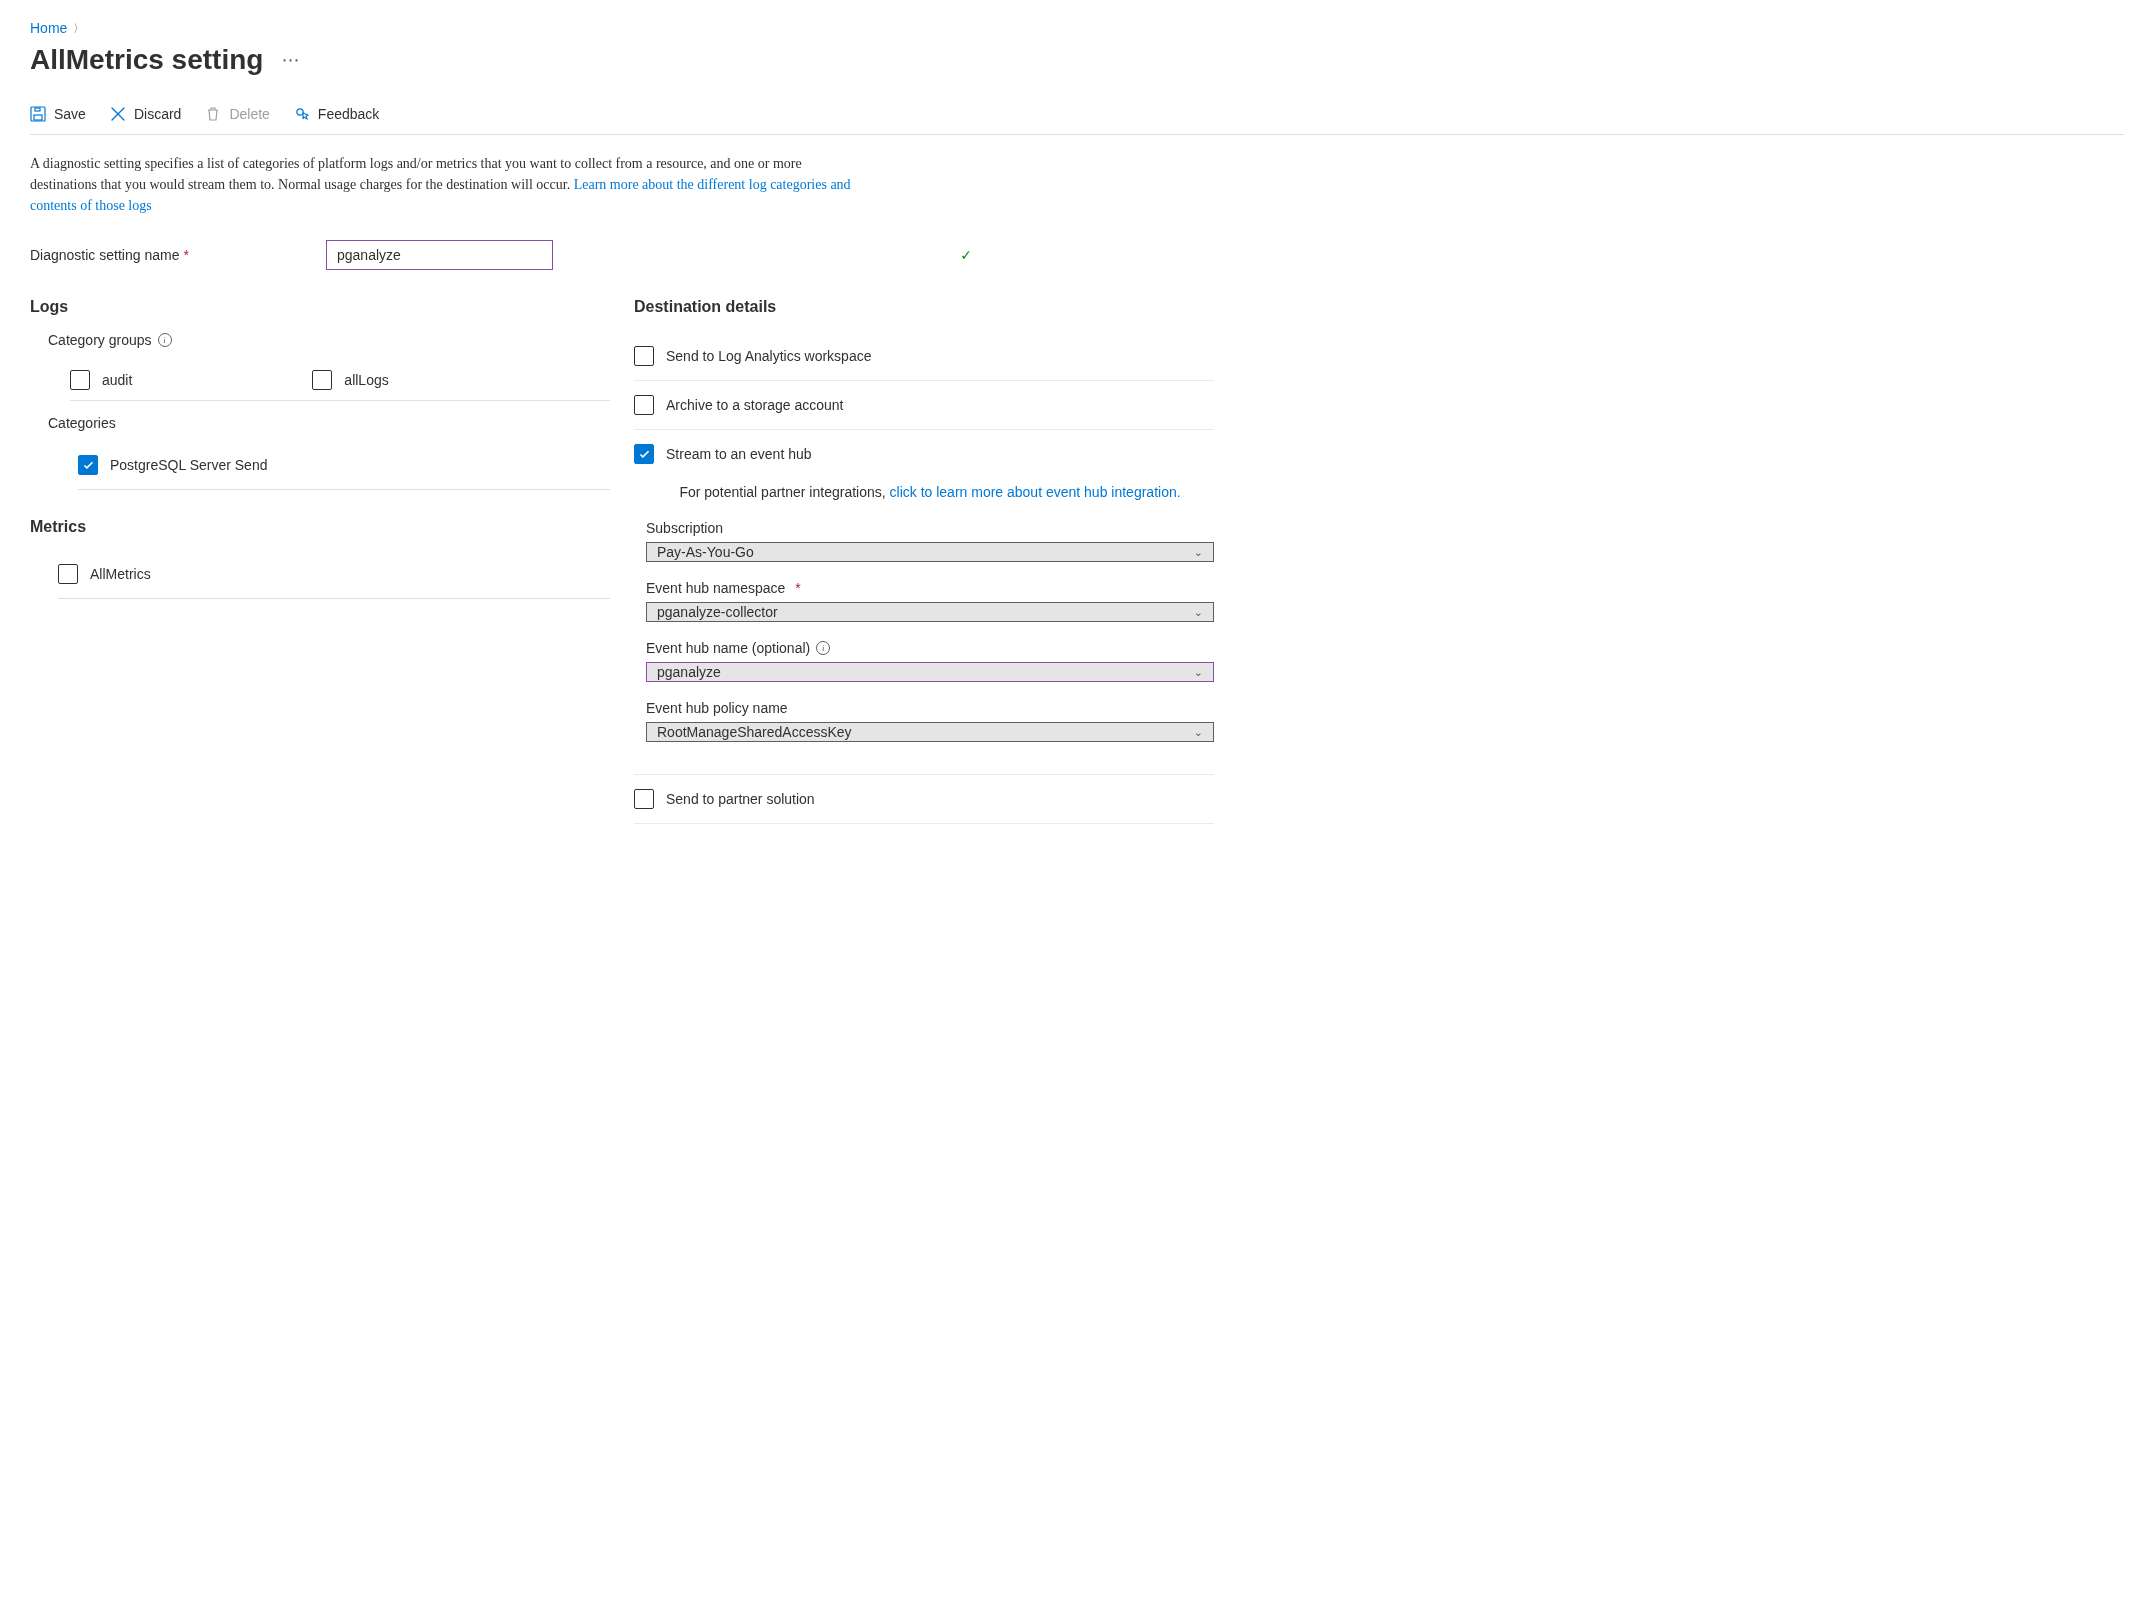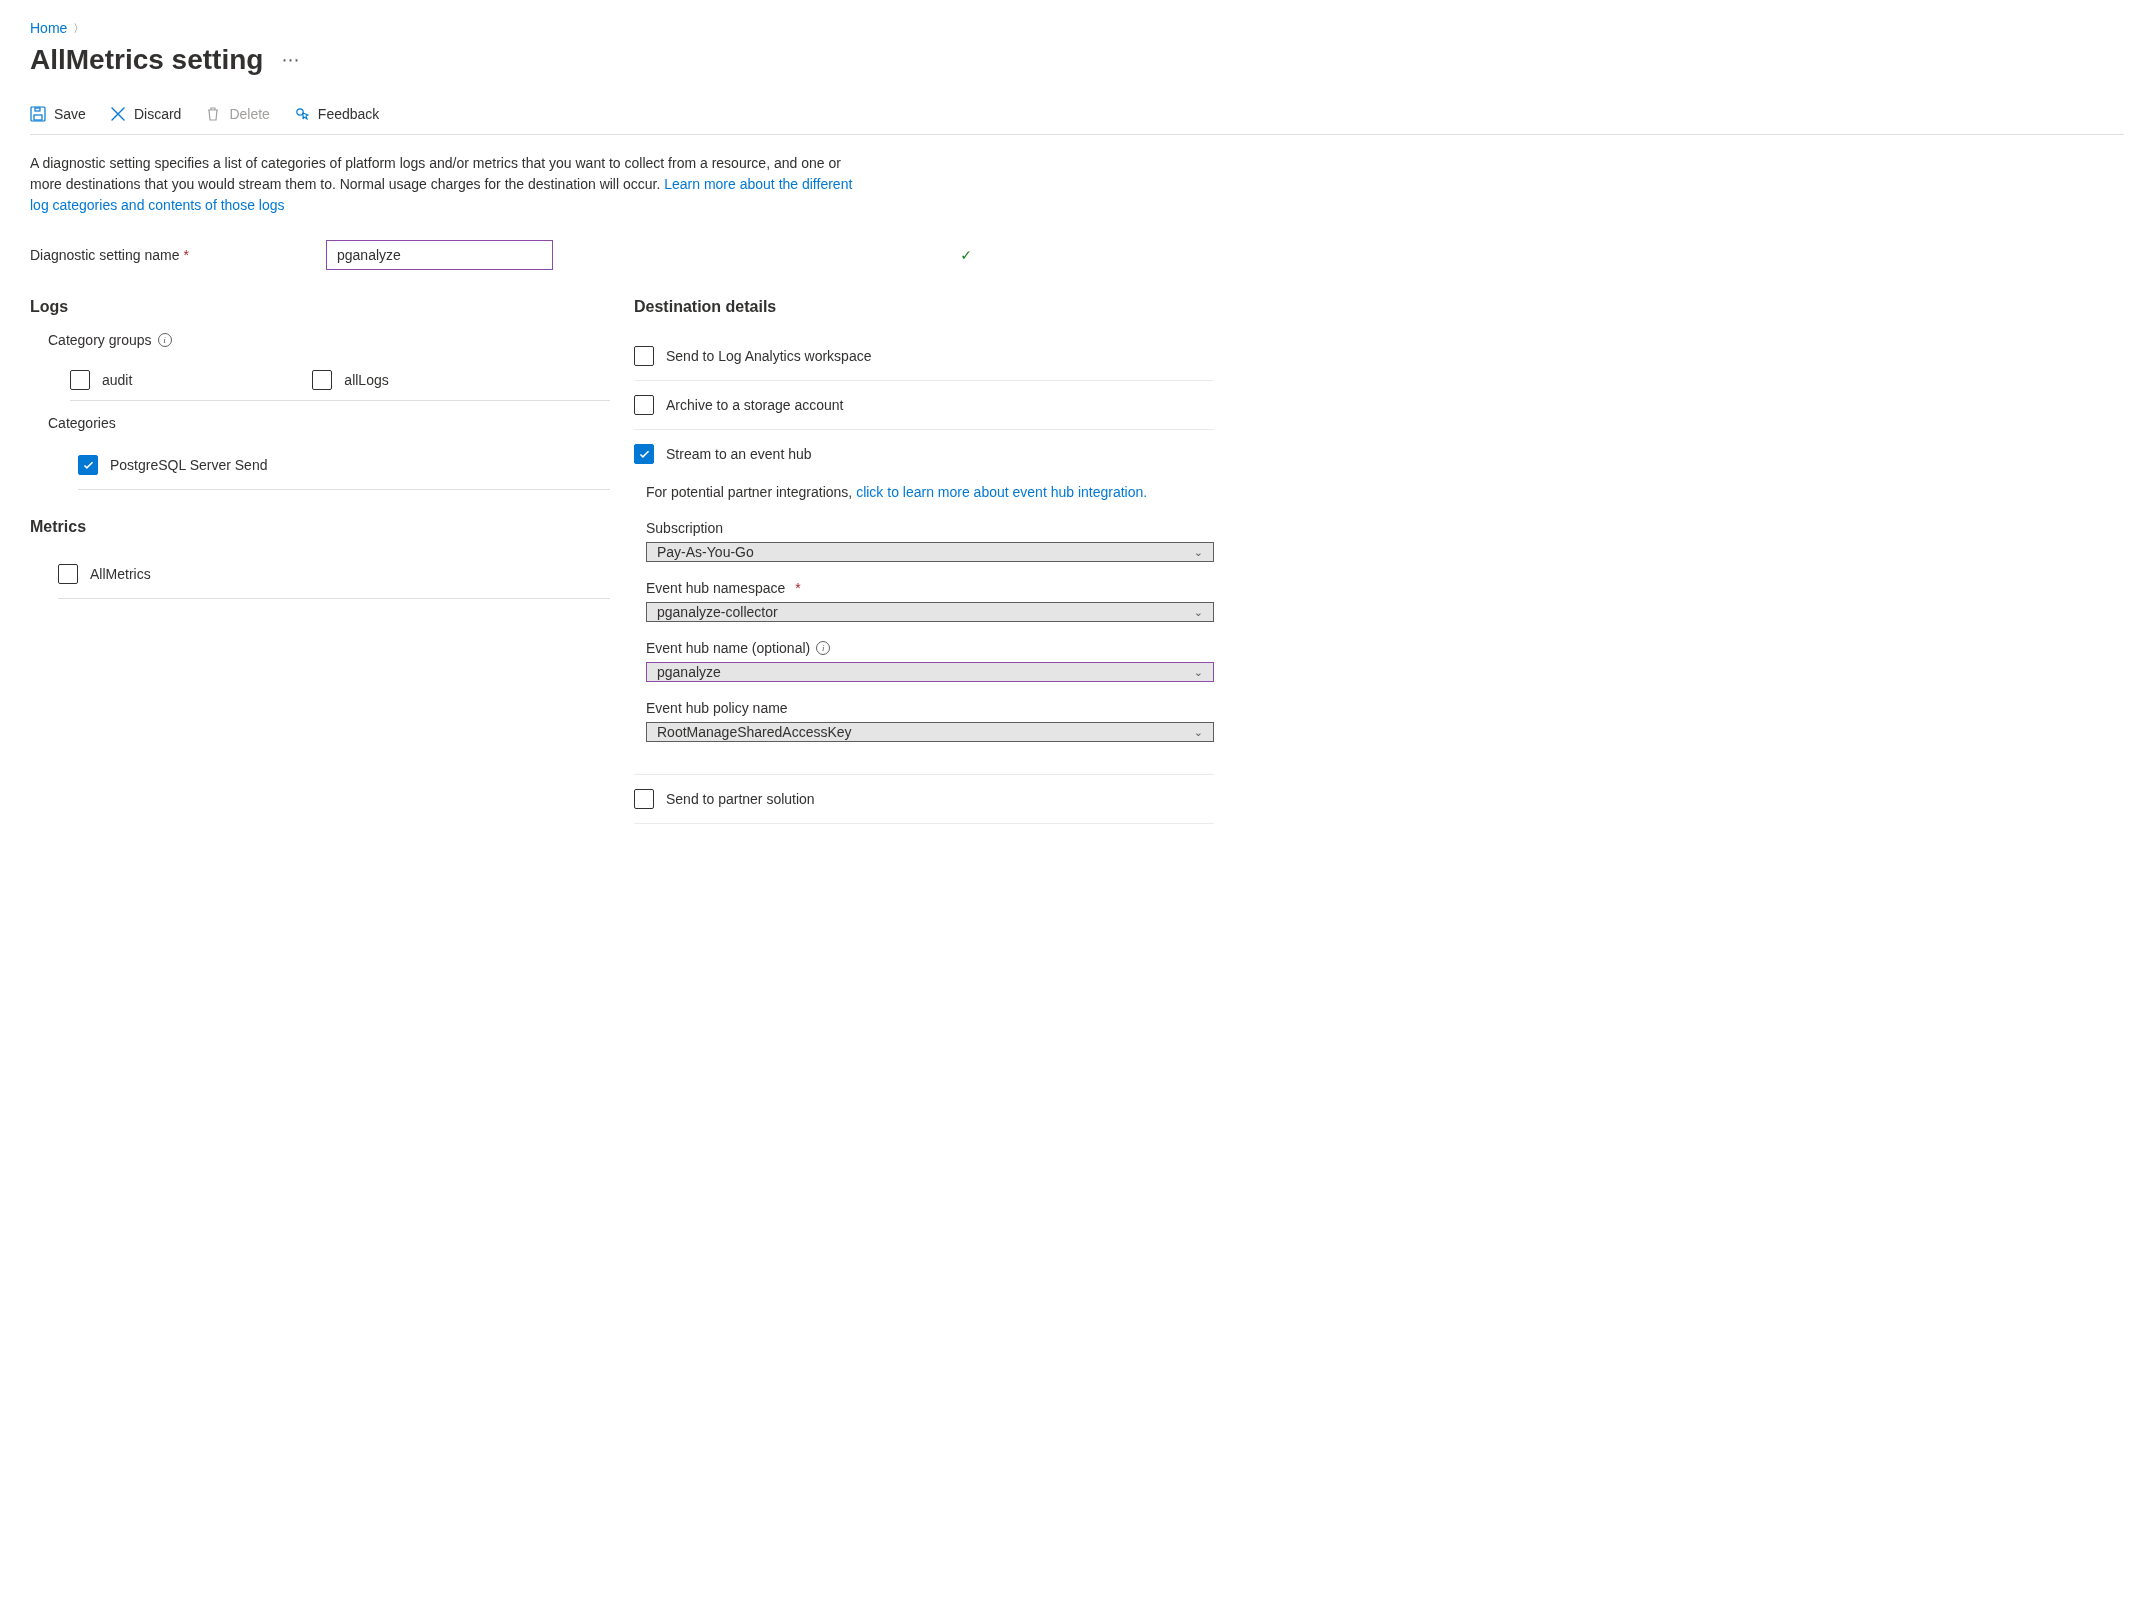--- a/index.html
+++ b/index.html
@@ -55,20 +55,21 @@
   color: #323130;
 }
 .tb-btn.disabled { color: #a19f9d; cursor: default; }
 .tb-icon { width: 16px; height: 16px; display: inline-flex; }
 .description {
   font-size: 14px;
   color: #323130;
   line-height: 1.5;
   margin-bottom: 0;
   max-width: 830px;
+  font-family: Liberation Serif, serif;
 }
 .link { color: #0078d4; text-decoration: none; cursor: pointer; }
 .form-row {
   display: flex;
   align-items: center;
   margin-top: 24px;
   margin-bottom: 28px;
 }
 .form-label {
   width: 296px;
@@ -147,20 +148,21 @@
   margin-left: 28px;
   padding: 12px 0 14px 0;
   border-bottom: 1px solid #e1dfdd;
   display: flex;
   align-items: center;
   gap: 12px;
 }
 .dest-item {
   padding: 14px 0;
   border-bottom: 1px solid #eaeaea;
+  text-align: center;
 }
 .dest-header {
   display: flex;
   align-items: center;
   gap: 12px;
 }
 .dest-body {
   margin-top: 20px;
   margin-left: 12px;
 }

